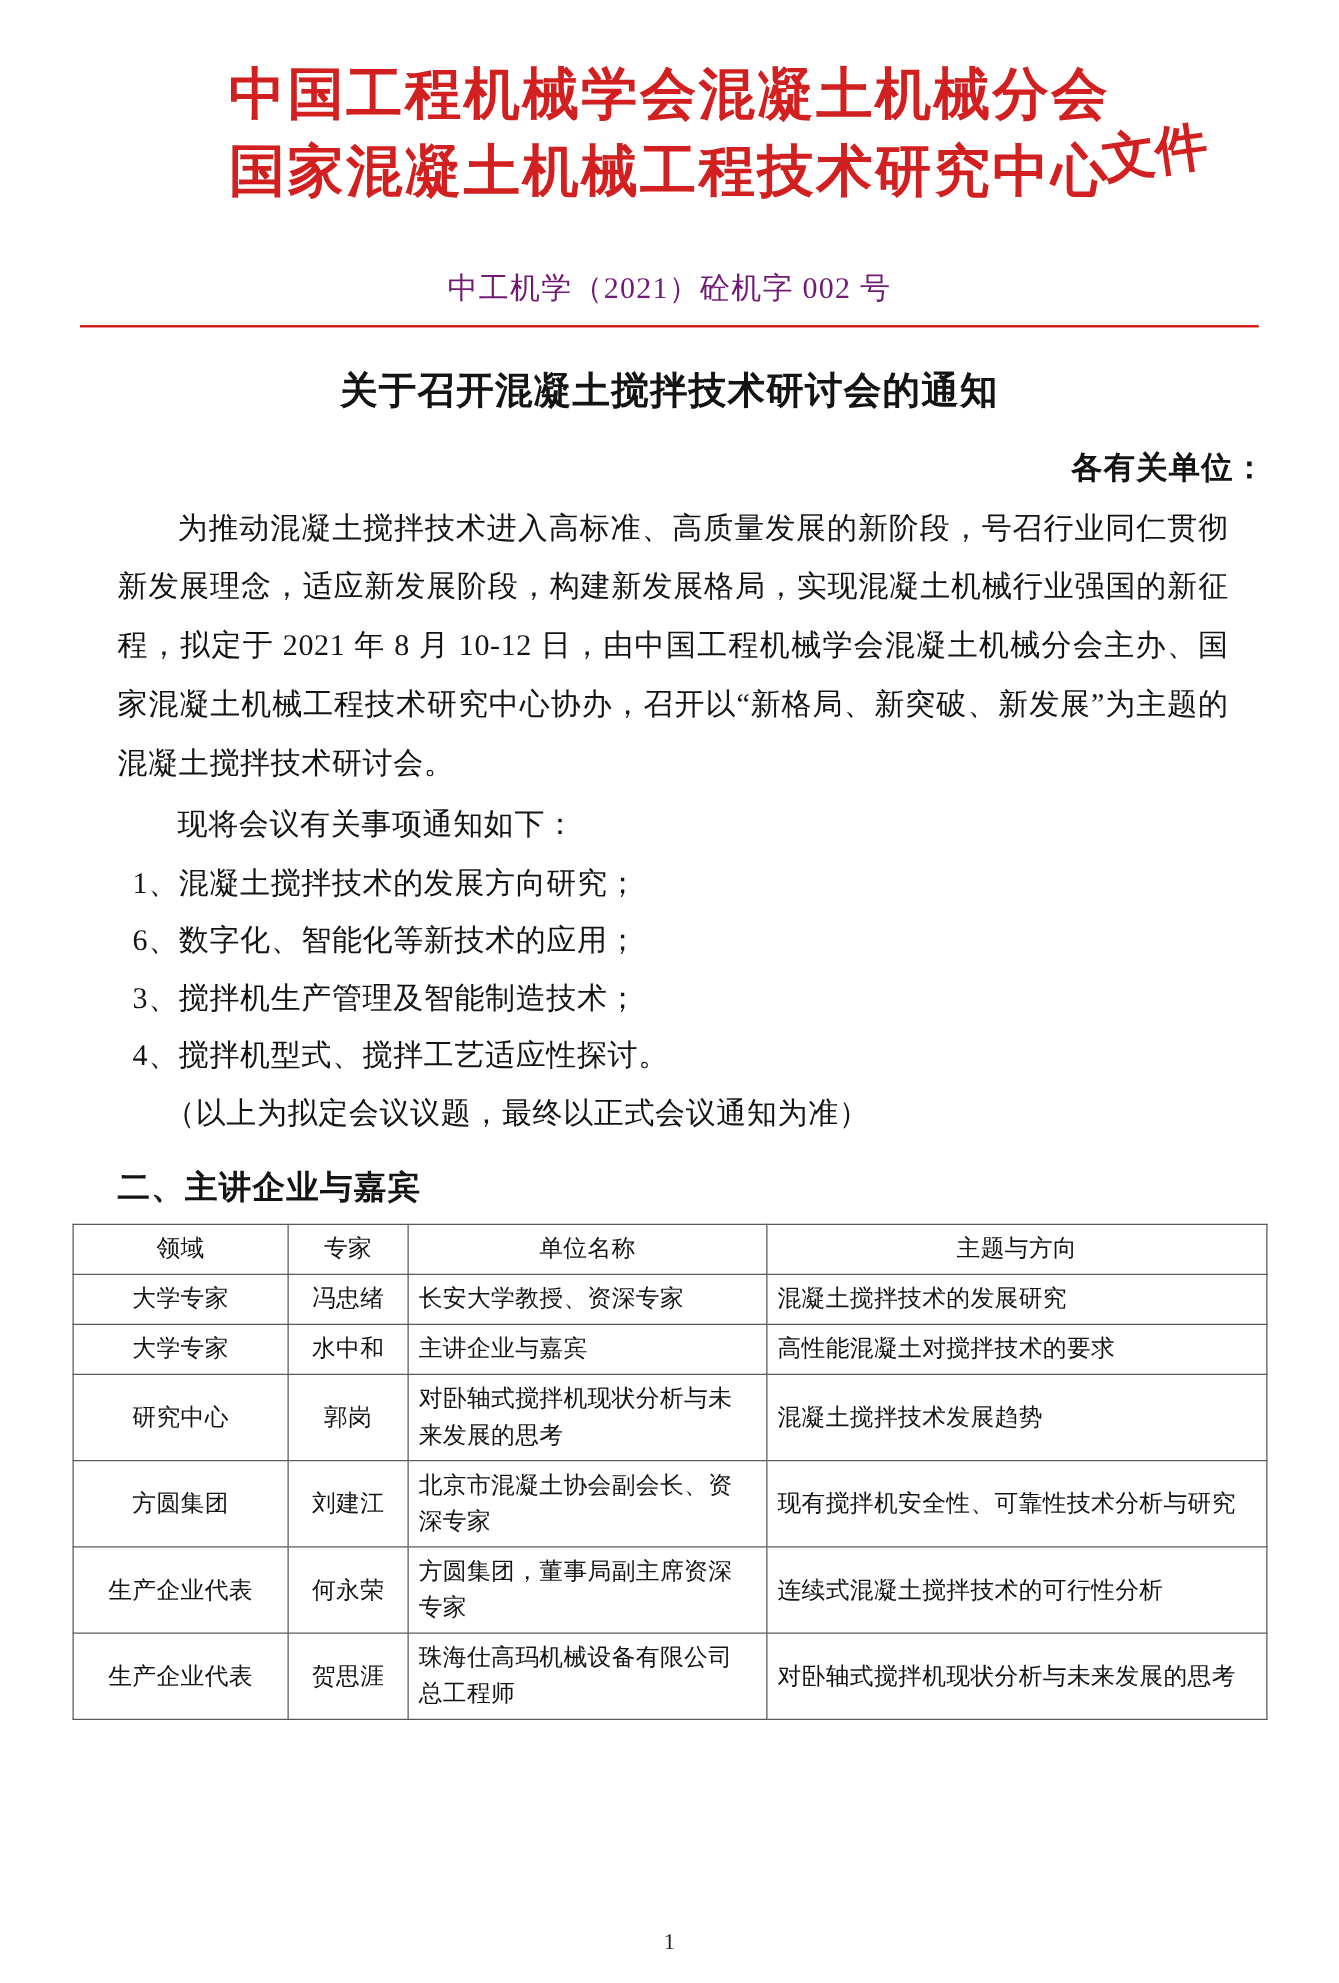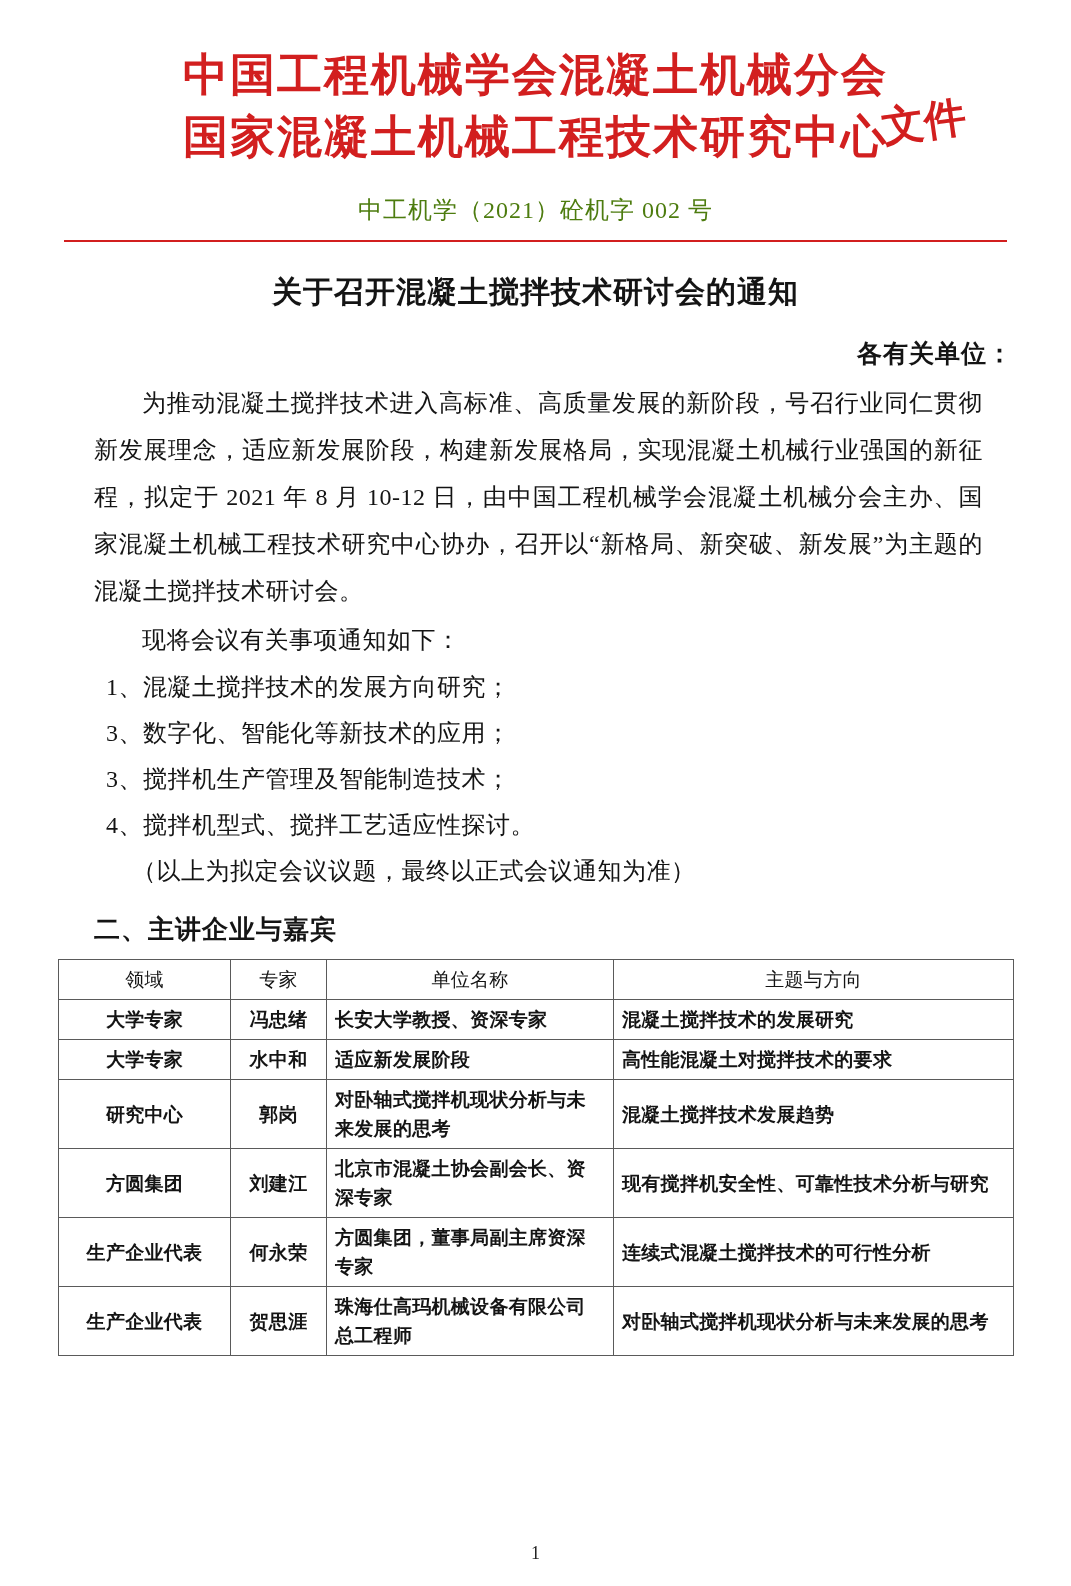--- a/index.html
+++ b/index.html
@@ -50,22 +50,22 @@
     right: -78px;
     top: 50px;
     transform: rotate(-8deg);
     font-family: "Liberation Serif", "DejaVu Serif", serif;
   }
 
   .doc-number {
     text-align: center;
     font-size: 24px;
     letter-spacing: 1px;
-    margin-top: 26px;
-    color: #4d7c0f;
+    margin-top: 46px;
+    color: #701a75;
   }
   .red-rule {
     height: 2px;
     background: #d21f1f;
     margin: 14px 6px 0 6px;
   }
 
   
   .doc-title {
     text-align: center;
@@ -128,21 +128,20 @@
     margin: 12px 0 0 0;
     table-layout: fixed;
   }
   table.guests th, table.guests td {
     border: 1px solid #5a5a5a;
     font-size: 19px;
     line-height: 29px;
     padding: 5px 8px;
     letter-spacing: 0.3px;
     vertical-align: middle;
-    font-weight: bold;
   }
   table.guests th {
     text-align: center;
     font-weight: normal;
   }
   table.guests td.c1 { text-align: center; }
   table.guests td.c2 { text-align: center; }
   table.guests td.c3 { text-align: left; }
   table.guests td.c4 { text-align: left; }
   col.w1 { width: 172px; }
@@ -178,21 +177,21 @@
 
   <div class="doc-title">关于召开混凝土搅拌技术研讨会的通知</div>
 
   <div class="salutation">各有关单位：</div>
 
   <p class="body-text">为推动混凝土搅拌技术进入高标准、高质量发展的新阶段，号召行业同仁贯彻新发展理念，适应新发展阶段，构建新发展格局，实现混凝土机械行业强国的新征程，拟定于 2021 年 8 月 10-12 日，由中国工程机械学会混凝土机械分会主办、国家混凝土机械工程技术研究中心协办，召开以“新格局、新突破、新发展”为主题的混凝土搅拌技术研讨会。</p>
   <p class="body-text tight">现将会议有关事项通知如下：</p>
 
   <ul class="items">
     <li>1、混凝土搅拌技术的发展方向研究；</li>
-    <li>3、数字化、智能化等新技术的应用；</li>
+    <li>6、数字化、智能化等新技术的应用；</li>
     <li>3、搅拌机生产管理及智能制造技术；</li>
     <li>4、搅拌机型式、搅拌工艺适应性探讨。</li>
   </ul>
   <div class="note">（以上为拟定会议议题，最终以正式会议通知为准）</div>
 
   <h2 class="section">二、主讲企业与嘉宾</h2>
 
   <table class="guests">
     <colgroup>
       <col class="w1">
@@ -211,21 +210,21 @@
     <tbody>
       <tr>
         <td class="c1">大学专家</td>
         <td class="c2">冯忠绪</td>
         <td class="c3">长安大学教授、资深专家</td>
         <td class="c4">混凝土搅拌技术的发展研究</td>
       </tr>
       <tr>
         <td class="c1">大学专家</td>
         <td class="c2">水中和</td>
-        <td class="c3">适应新发展阶段</td>
+        <td class="c3">主讲企业与嘉宾</td>
         <td class="c4">高性能混凝土对搅拌技术的要求</td>
       </tr>
       <tr>
         <td class="c1">研究中心</td>
         <td class="c2">郭岗</td>
         <td class="c3">对卧轴式搅拌机现状分析与未来发展的思考</td>
         <td class="c4">混凝土搅拌技术发展趋势</td>
       </tr>
       <tr>
         <td class="c1">方圆集团</td>

